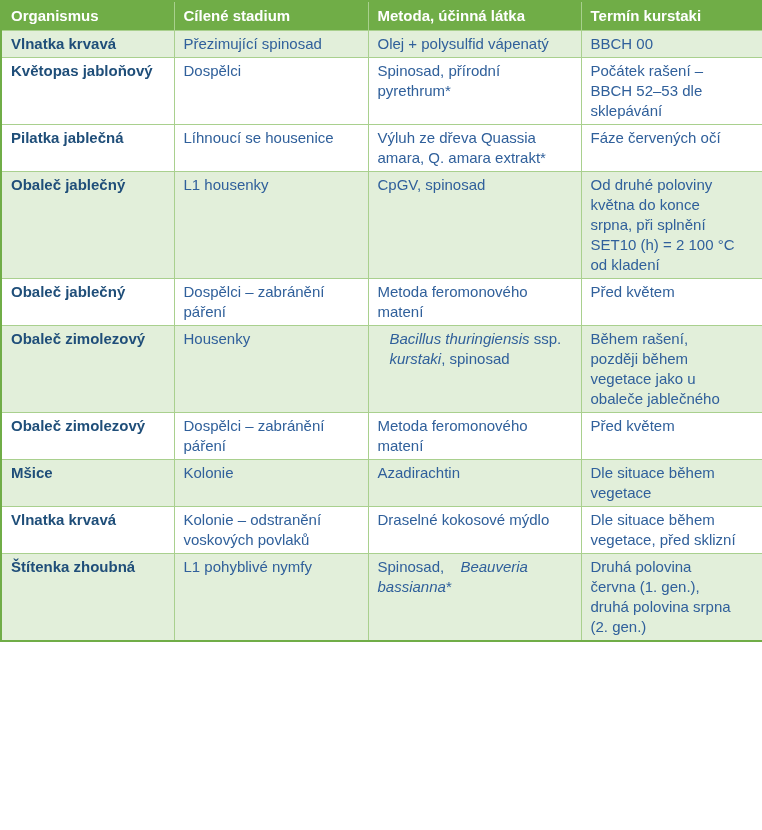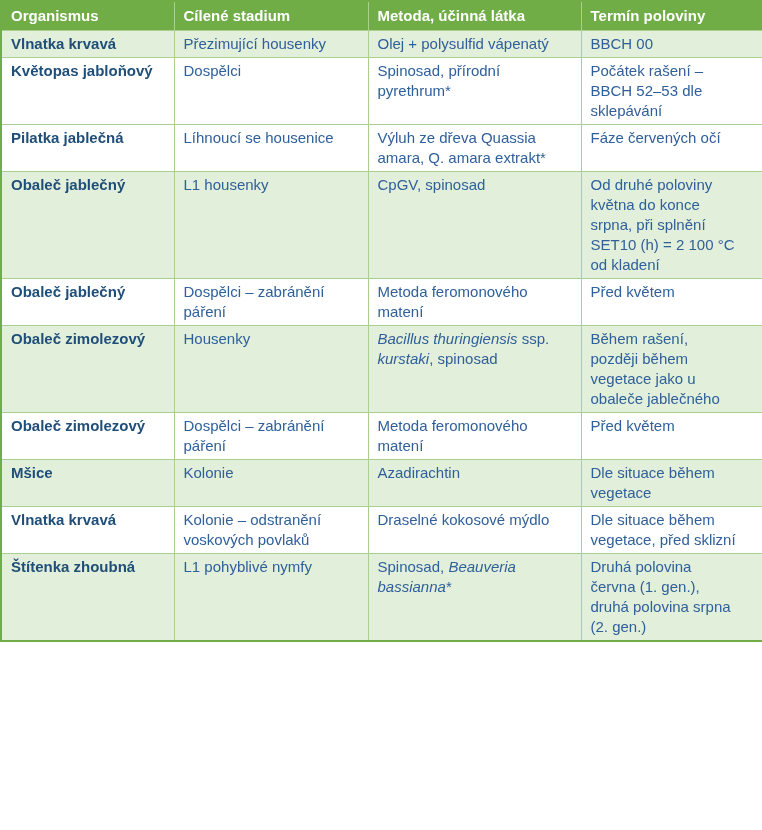--- a/index.html
+++ b/index.html
@@ -42,45 +42,45 @@
     white-space:nowrap;
     padding-top:4px;padding-bottom:4px;
   }
   tbody td{color:var(--body-text,#30609B);background:var(--row-bg,#fff);}
   tbody tr.alt td{background:var(--row-alt-bg,#E2EFDA);}
   td.org{
     color:var(--organism-text,#1F4E79);
     font-weight:bold;
     margin-top:8px;
   }
-  .it{font-style:italic;}
+  .it{font-style:italic;margin-left:12px;}
 </style>
 </head>
 <body>
 
 <div class="wrap">
   <table>
     <colgroup>
       <col class="c1">
         <col class="c2">
         <col class="c3">
         <col class="c4">
     </colgroup>
     <thead>
       <tr>
         <th>Organismus</th>
         <th>Cílené stadium</th>
         <th>Metoda, účinná látka</th>
-        <th>Termín poloviny</th>
+        <th>Termín kurstaki</th>
       </tr>
     </thead>
     <tbody>
         <tr class="alt">
           <td class="org">Vlnatka krvavá</td>
-          <td>Přezimující housenky</td>
+          <td>Přezimující spinosad</td>
           <td><span>Olej + polysulfid vápenatý</span></td>
           <td>BBCH 00</td>
         </tr>
         <tr>
           <td class="org">Květopas jabloňový</td>
           <td>Dospělci</td>
           <td><span>Spinosad, přírodní
 pyrethrum*</span></td>
           <td>Počátek rašení –
 BBCH 52–53 dle

